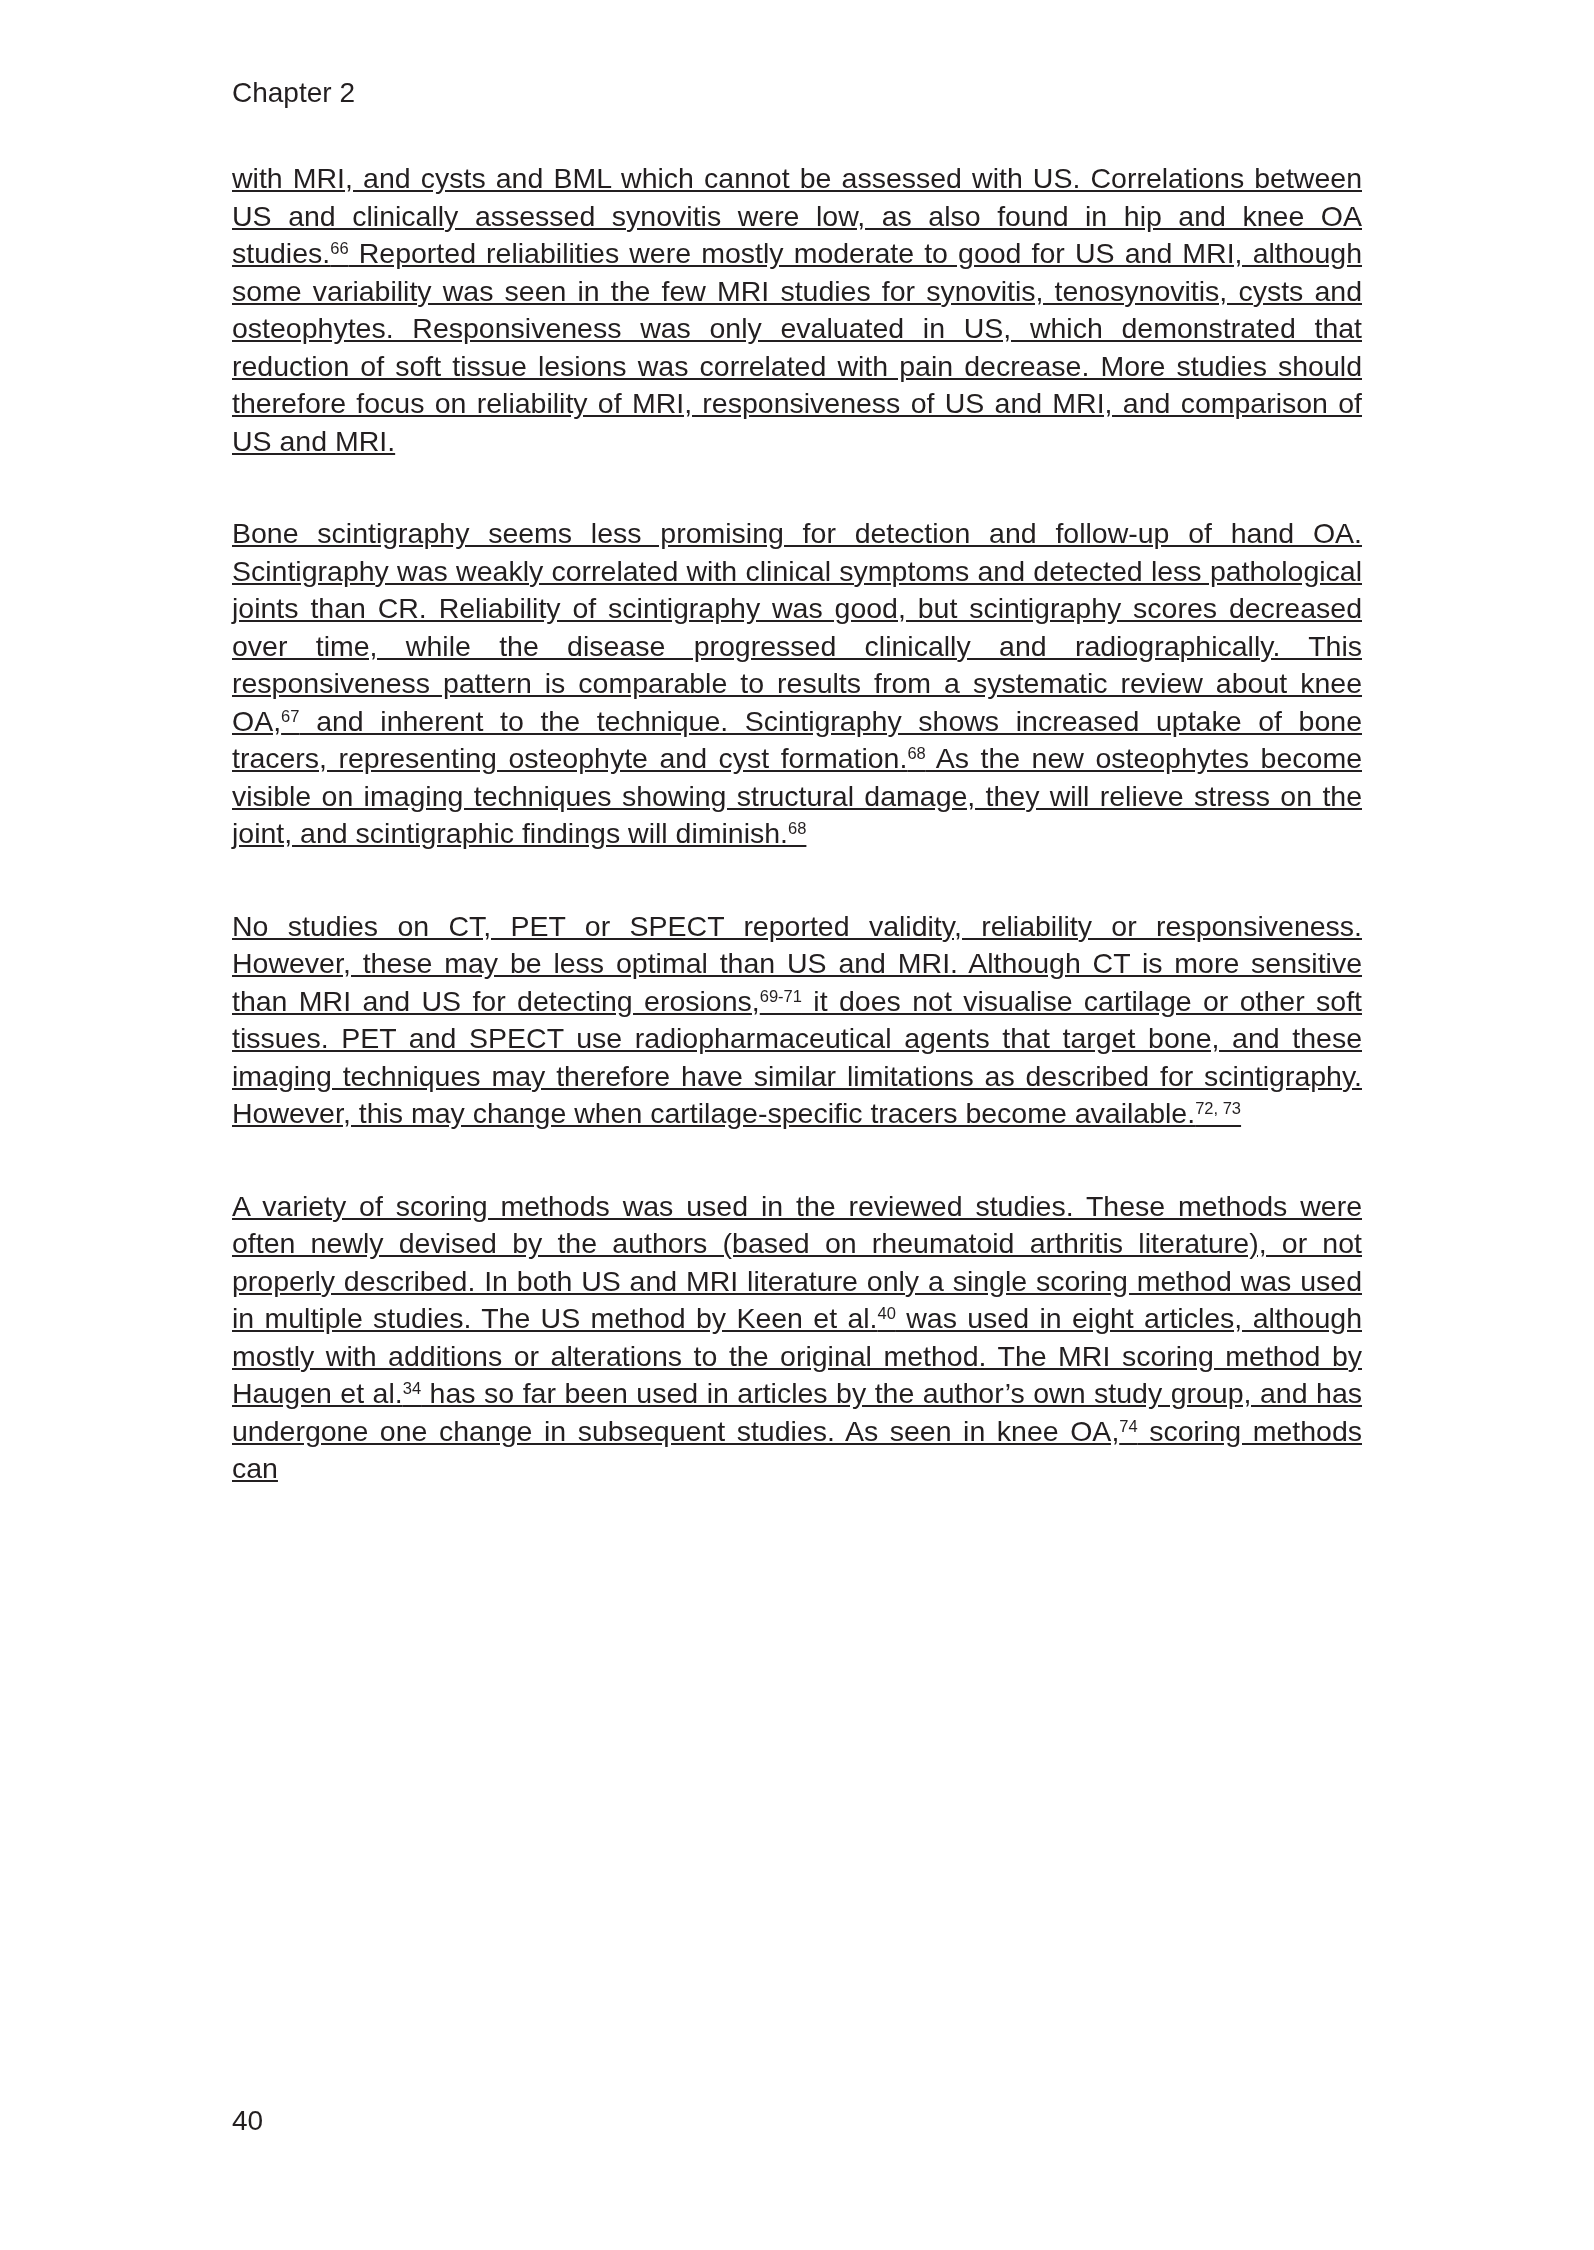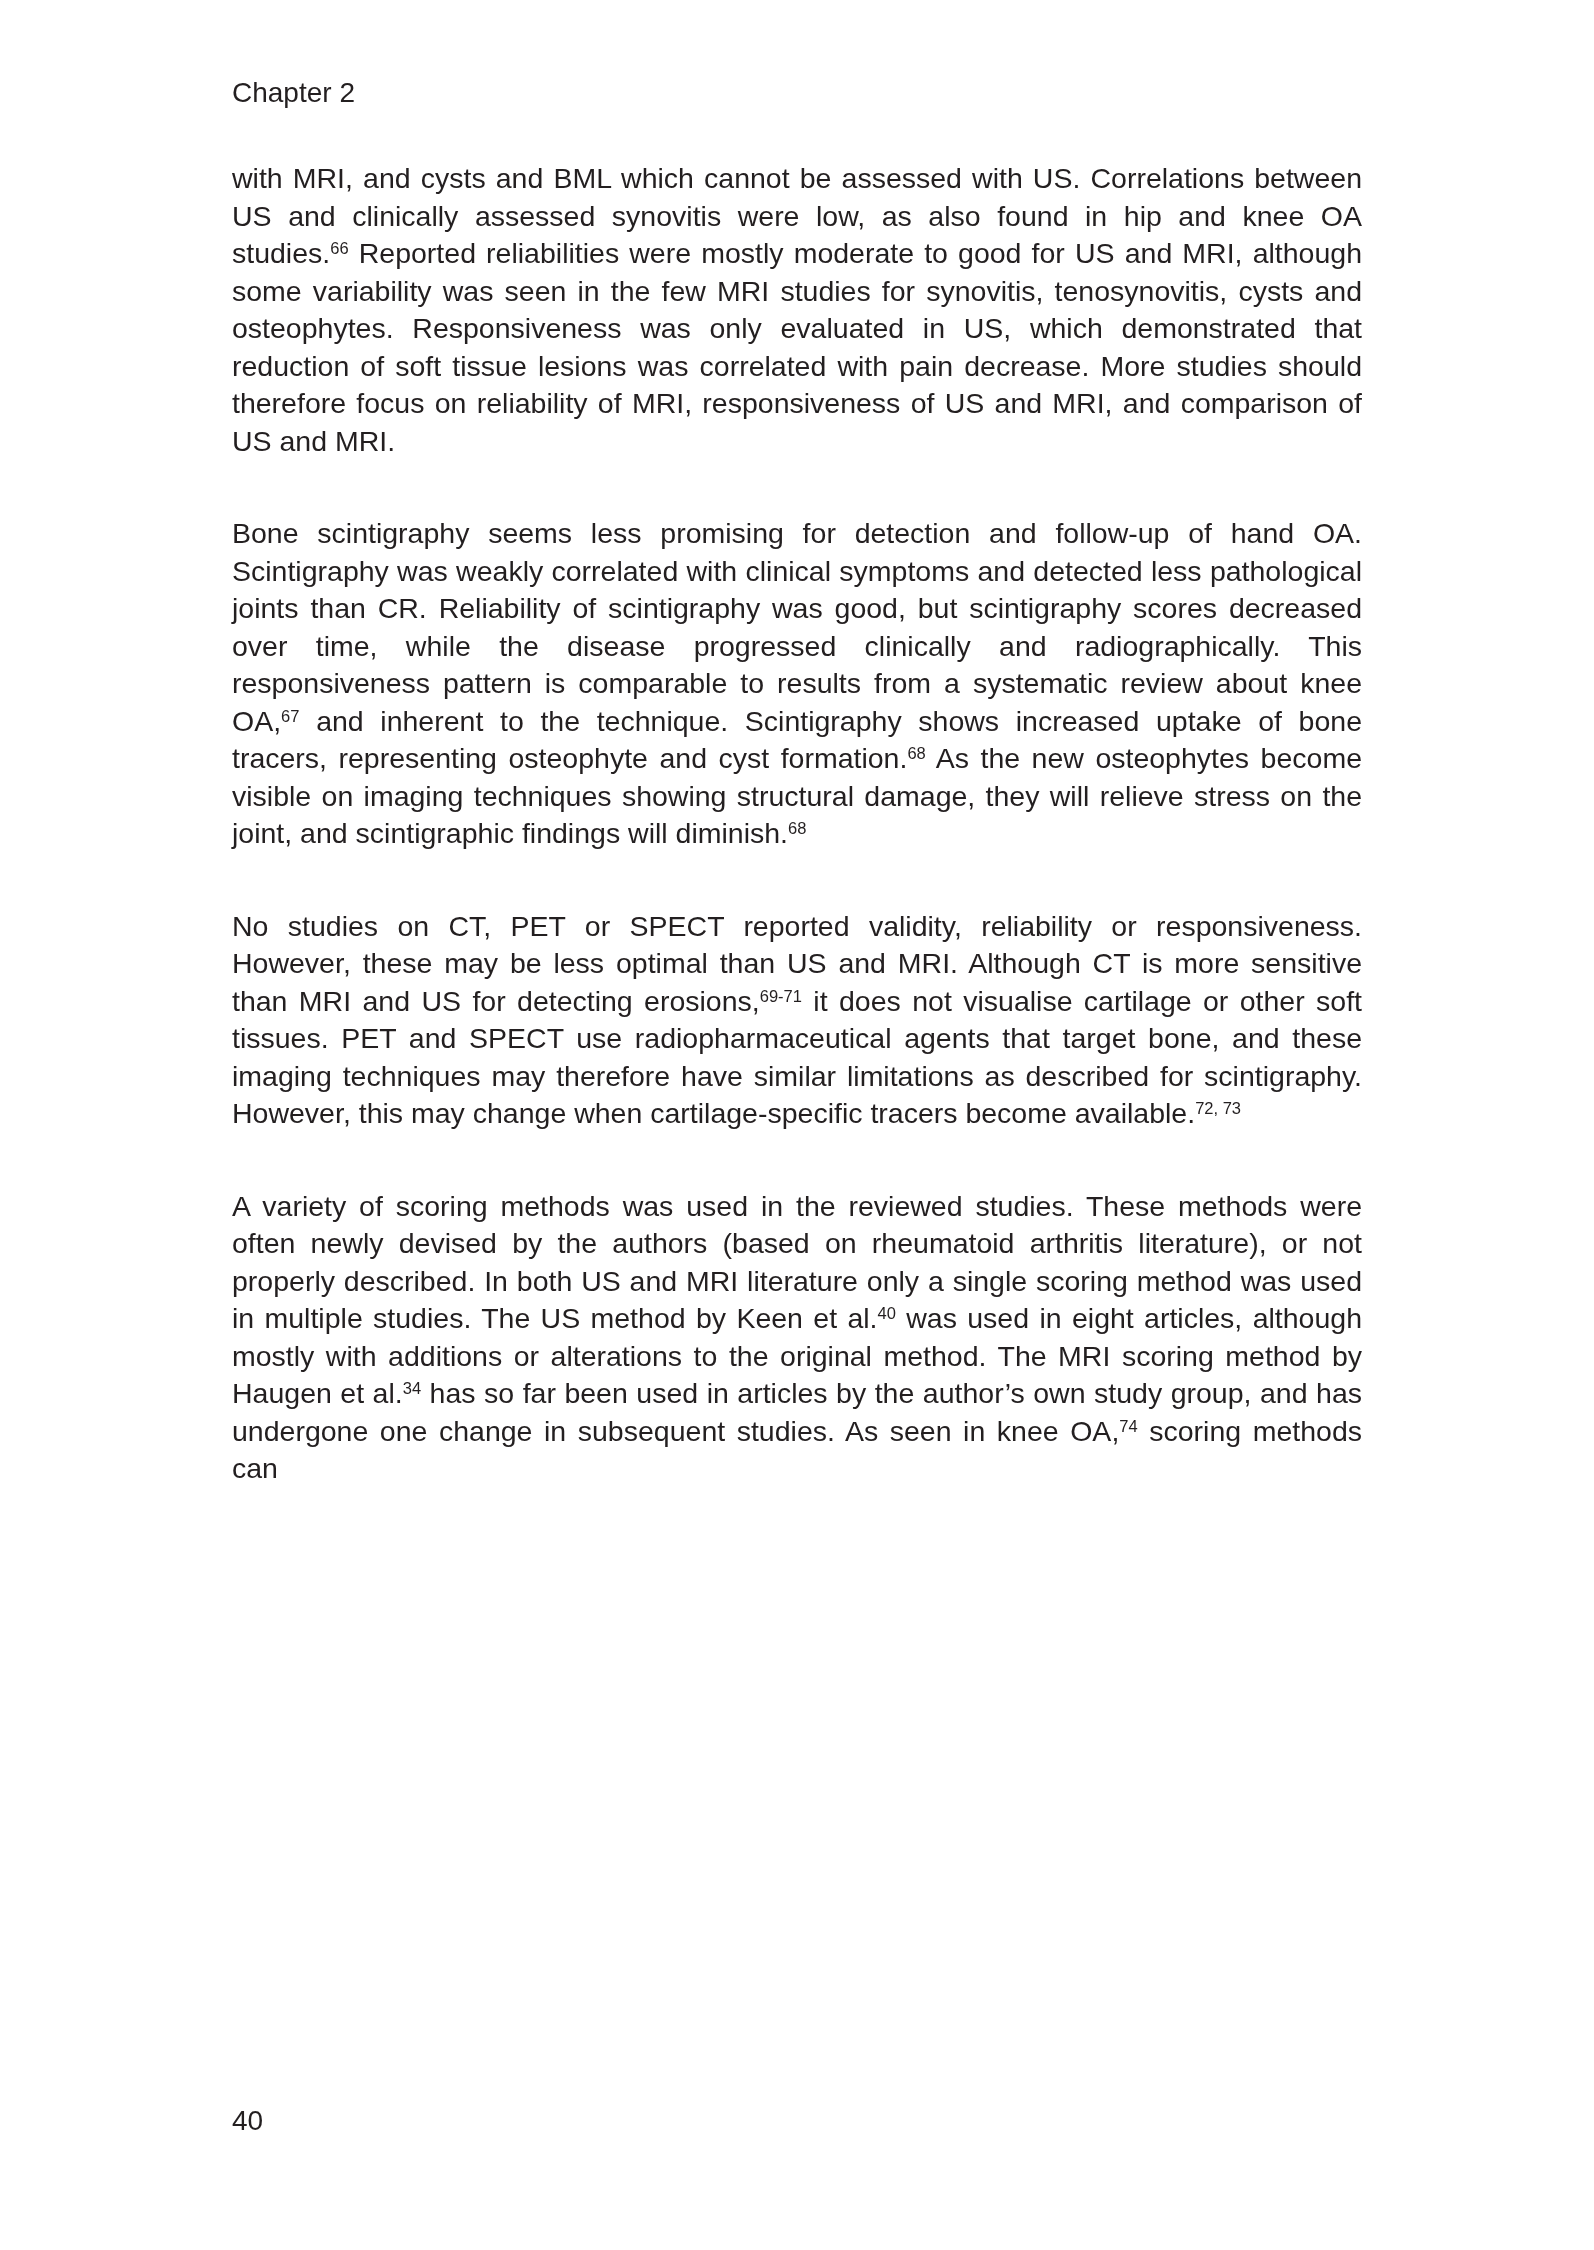--- a/index.html
+++ b/index.html
@@ -26,20 +26,21 @@
     left: 232px;
     font-size: 28px;
     line-height: 34px;
     color: var(--text-color, #231f20);
   }
   .body-text {
     position: absolute;
     top: 160px;
     left: 232px;
     width: 1130px;
+    text-decoration: underline;
   }
   .body-text p {
     margin: 0 0 55px 0;
     font-size: 28.5px;
     line-height: 37.5px;
     text-align: justify;
     color: var(--text-color, #231f20);
   }
   .body-text p:last-child {
     margin-bottom: 16px;

